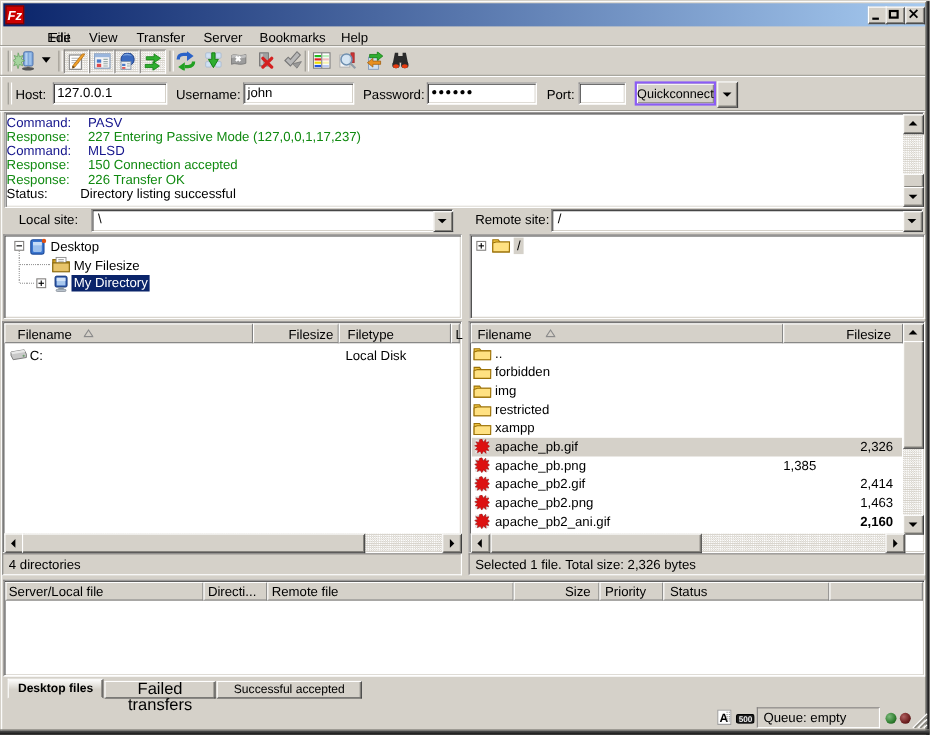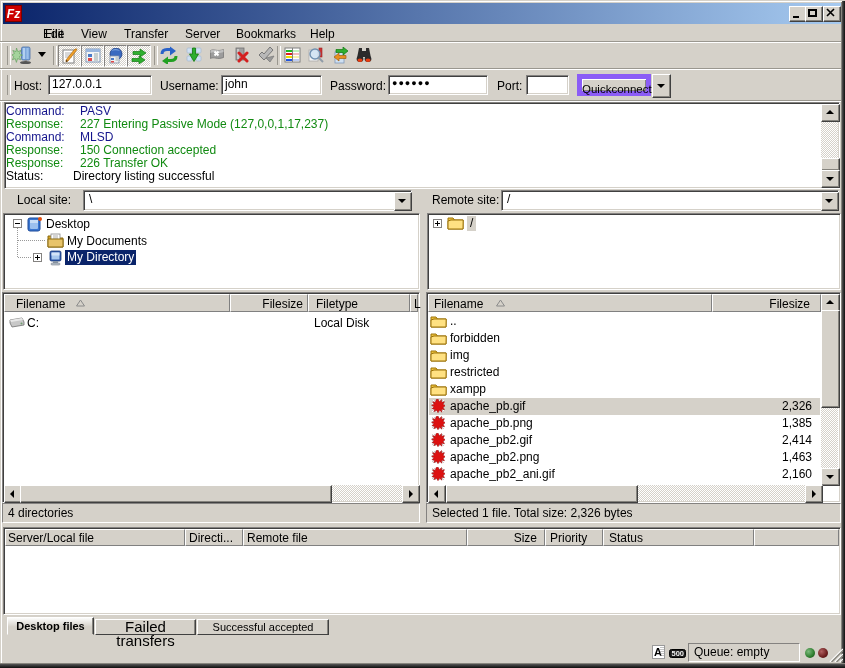--- a/index.html
+++ b/index.html
@@ -173,21 +173,21 @@
 
 <div class="abs vsep" style="left:7px;top:75px;height:20px;"></div>
 <div class="abs" style="left:14px;top:79px;">Host:</div>
 <div class="abs field" style="left:48px;top:75px;width:104px;height:20px;box-sizing:border-box;line-height:16px;padding-left:3px;">127.0.0.1</div>
 <div class="abs" style="left:160px;top:79px;">Username:</div>
 <div class="abs field" style="left:221px;top:75px;width:101px;height:20px;box-sizing:border-box;line-height:16px;padding-left:3px;">john</div>
 <div class="abs" style="left:330px;top:79px;">Password:</div>
 <div class="abs field" style="left:388px;top:75px;width:100px;height:20px;box-sizing:border-box;line-height:15px;padding-left:3px;font-size:9px;letter-spacing:1px;">●●●●●●</div>
 <div class="abs" style="left:497px;top:79px;">Port:</div>
 <div class="abs field" style="left:526px;top:75px;width:43px;height:20px;box-sizing:border-box;"></div>
-<div class="abs" style="left:577px;top:74px;width:74px;height:22px;background:#d5d1c9;border:5px solid #8b5cf6;box-sizing:border-box;box-shadow:inset 1px 1px 0 #fff, inset -1px -1px 0 #85837d;text-align:center;line-height:20px;font-size:11.5px;">Quickconnect</div>
+<div class="abs" style="left:577px;top:74px;width:74px;height:22px;background:#d5d1c9;border:2px solid #8b5cf6;box-sizing:border-box;box-shadow:inset 1px 1px 0 #fff, inset -1px -1px 0 #85837d;text-align:center;line-height:20px;font-size:11.5px;">Quickconnect</div>
 <div class="abs btn3d" style="left:652px;top:74px;width:17px;height:22px;">
       <div class="tdown abs" style="left:4px;top:9px;"></div>
     </div>
 <div class="abs hline" style="left:0;top:100px;width:841px;"></div>
 <div class="abs wline" style="left:0;top:101px;width:841px;"></div>
 
 <div class="abs sunkbox" style="left:4px;top:102px;width:836px;height:87px;"></div>
 <div id="log" style="position:absolute;left:6px;top:105px;width:810px;line-height:13px;">
 <div style="color:#14148c;">
         <span class="abs" style="left:0;">Command:</span>
@@ -250,21 +250,21 @@
  <circle cx="13" cy="3" r="2" fill="#e05010"></circle>
 </svg>
 <div class="abs" style="left:46px;top:216px;height:16px;line-height:16px;">Desktop</div>
 <svg class="abs" style="left:47px;top:233px;" width="17" height="15" viewBox="0 0 17 15">
  <path d="M1,3 h5 l1.5,2 H16 v9 H1 Z" fill="#d9a520" stroke="#8a6a10" stroke-width="1"></path>
  <rect x="4" y="1" width="9" height="9" fill="#fff" stroke="#888" stroke-width="0.8"></rect>
  <line x1="6" y1="3" x2="11" y2="3" stroke="#aaa"></line>
         <line x1="6" y1="5" x2="11" y2="5" stroke="#aaa"></line>
  <path d="M1,6 h15 v8 H1 Z" fill="#e8c46a" stroke="#8a6a10" stroke-width="1"></path>
 </svg>
-<div class="abs" style="left:67px;top:233px;height:16px;line-height:16px;">My Documents</div>
+<div class="abs" style="left:67px;top:233px;height:16px;line-height:16px;">My Filesize</div>
 <div class="abs expander plus" style="left:33px;top:253px;"></div>
 <svg class="abs" style="left:47px;top:250px;" width="17" height="16" viewBox="0 0 17 16">
  <rect x="3" y="1" width="11" height="10" rx="1.5" fill="#2c56a8" stroke="#1a3a7a" stroke-width="0.8"></rect>
  <rect x="4.5" y="2.5" width="8" height="7" fill="#a8c8ee"></rect>
  <rect x="4.5" y="2.5" width="8" height="3" fill="#d4e4f8"></rect>
  <rect x="6" y="11" width="5" height="2" fill="#8a98a8"></rect>
  <rect x="4" y="13" width="9" height="2" rx="1" fill="#b8c2cc" stroke="#78828c" stroke-width="0.6"></rect>
 </svg>
 <div class="abs" style="left:65px;top:250px;height:15px;line-height:15px;background:#0a246a;color:#fff;padding:0 2px;">My Directory</div>
 </div>
@@ -370,36 +370,36 @@
 <div class="abs" style="left:429px;top:398px;width:391px;height:17px;background:#d5d1c9;"></div>
 <svg class="abs" style="left:431px;top:399px;" width="14" height="14">
           <use href="#splat"></use>
         </svg>
 <div class="abs" style="left:450px;top:398px;height:17px;line-height:17px;">apache_pb.gif</div>
 <div class="abs" style="left:712px;top:398px;width:100px;text-align:right;height:17px;line-height:17px;">2,326</div>
 <svg class="abs" style="left:431px;top:416px;" width="14" height="14">
           <use href="#splat"></use>
         </svg>
 <div class="abs" style="left:450px;top:415px;height:17px;line-height:17px;">apache_pb.png</div>
-<div class="abs" style="left:712px;top:415px;width:100px;text-align:right;height:17px;line-height:17px;">1,385</div>
+<div class="abs" style="left:712px;top:415px;width:100px;height:17px;line-height:17px;">1,385</div>
 <svg class="abs" style="left:431px;top:433px;" width="14" height="14">
           <use href="#splat"></use>
         </svg>
 <div class="abs" style="left:450px;top:432px;height:17px;line-height:17px;">apache_pb2.gif</div>
 <div class="abs" style="left:712px;top:432px;width:100px;text-align:right;height:17px;line-height:17px;">2,414</div>
 <svg class="abs" style="left:431px;top:450px;" width="14" height="14">
           <use href="#splat"></use>
         </svg>
 <div class="abs" style="left:450px;top:449px;height:17px;line-height:17px;">apache_pb2.png</div>
 <div class="abs" style="left:712px;top:449px;width:100px;text-align:right;height:17px;line-height:17px;">1,463</div>
 <svg class="abs" style="left:431px;top:467px;" width="14" height="14">
           <use href="#splat"></use>
         </svg>
 <div class="abs" style="left:450px;top:466px;height:17px;line-height:17px;">apache_pb2_ani.gif</div>
-<div class="abs" style="left:712px;top:466px;width:100px;text-align:right;height:17px;line-height:17px;">2,160</div>
+<div class="abs" style="left:712px;top:466px;width:100px;text-align:right;height:17px;line-height:17px;font-weight:bold;">2,160</div>
 </div>
 
 <div class="abs dither" style="left:428px;top:485px;width:393px;height:16px;"></div>
 <div class="abs btn3d" style="left:428px;top:485px;width:16px;height:16px;">
         <div class="tleft abs" style="left:5px;top:4px;"></div>
       </div>
 <div class="abs btn3d" style="left:805px;top:485px;width:16px;height:16px;">
         <div class="tright abs" style="left:6px;top:4px;"></div>
       </div>
 <div class="abs btn3d" style="left:446px;top:485px;width:190px;height:16px;"></div>

